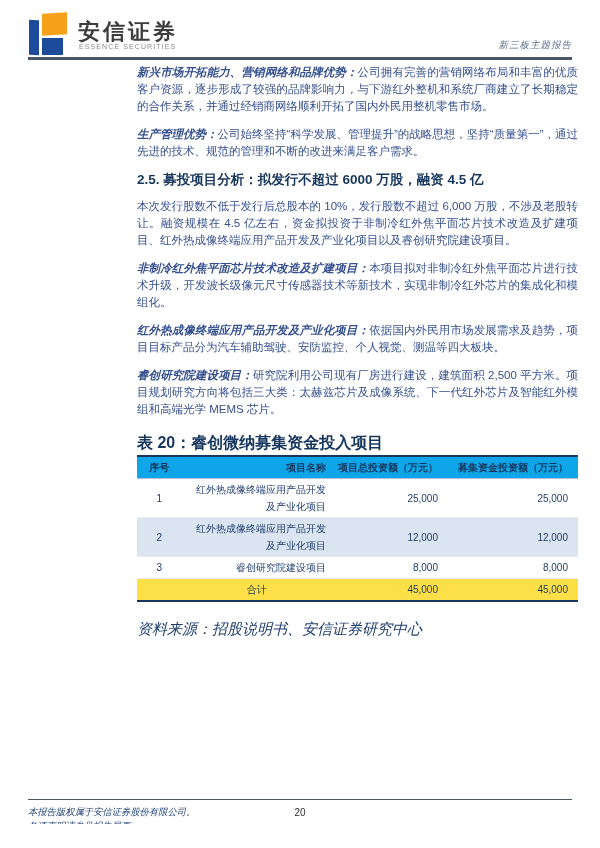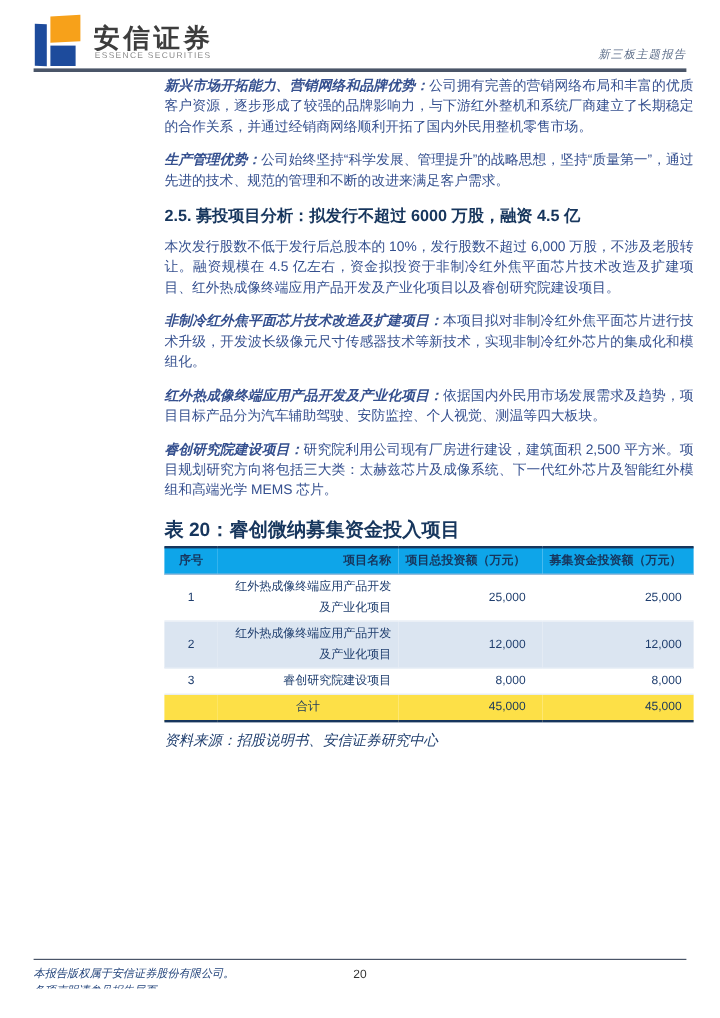--- a/index.html
+++ b/index.html
@@ -75,21 +75,21 @@
   table.funding .col-num   { width: 88px; text-align: right; padding-right: 14px; }
   table.funding .col-num2  { width: 89px; text-align: right; padding-right: 10px; }
   table.funding tr.alt td  { background: #dbe5f1; }
   table.funding tr.data-row td { border-bottom: 1px solid #e4ebf4; }
   table.funding tr.total-row td {
     background: #fde047; font-weight: normal; color: #17365d;
     border-bottom: 2.5px solid #17365d;
   }
   table.funding tr.total-row .col-name { text-align: center; }
   .source-note {
-    margin-top: 7px; font-size: 12px; font-style: italic;
+    margin-top: 19px; font-size: 15px; font-style: italic;
     color: #1f3e6e; font-family: "Liberation Serif", serif; text-align: left;
   }
 
   
   .footer {
     position: absolute; left: 28px; right: 28px; top: 799px;
     border-top: 1.5px solid #4a5568; padding-top: 6px;
   }
   .footer-copy {
     font-size: 9.3px; line-height: 13.5px; color: #24457c;

